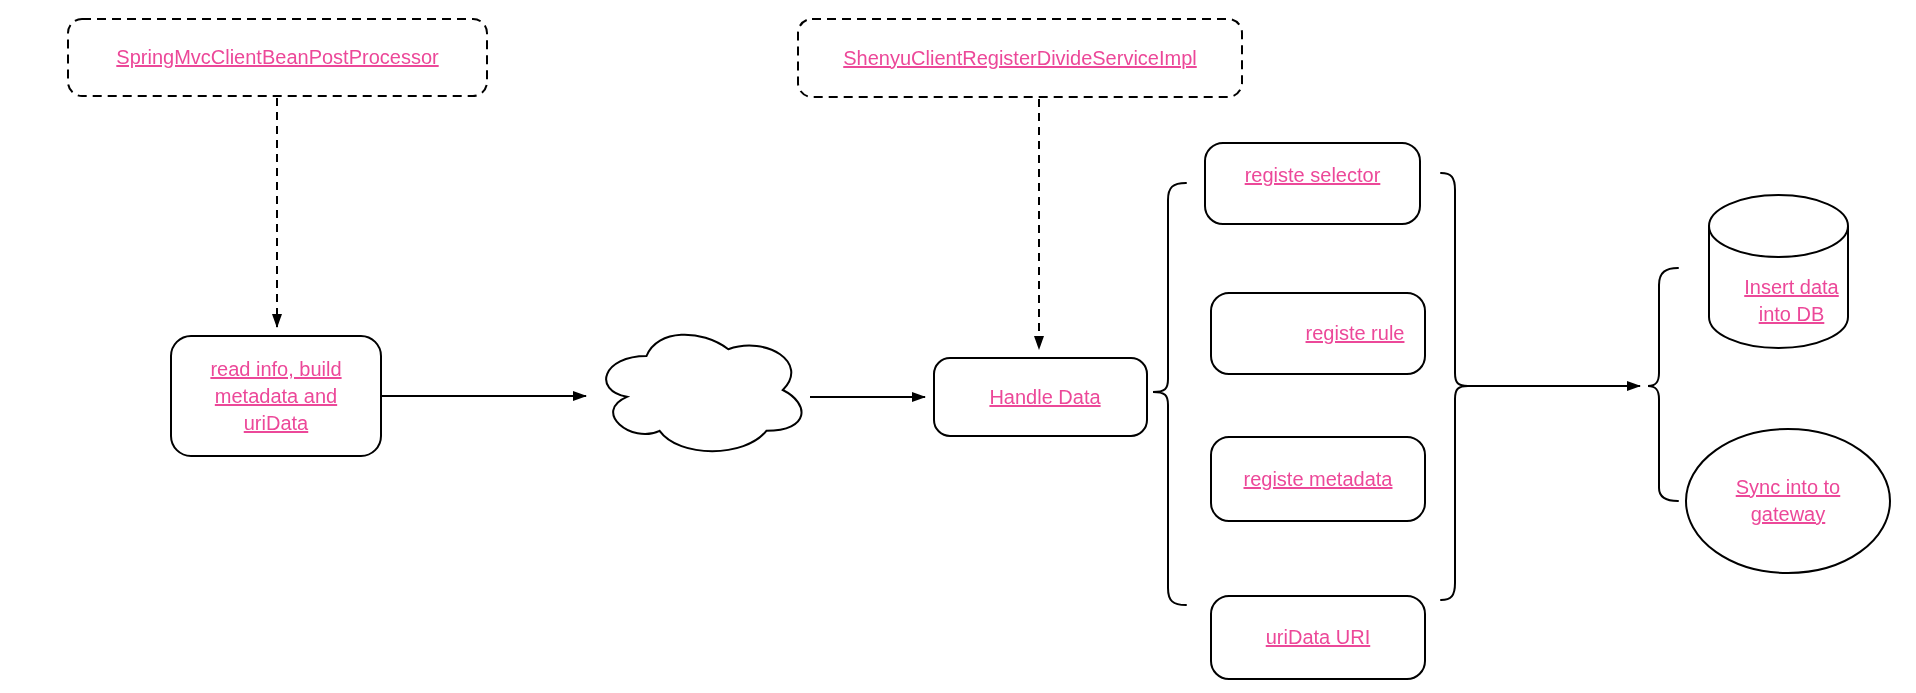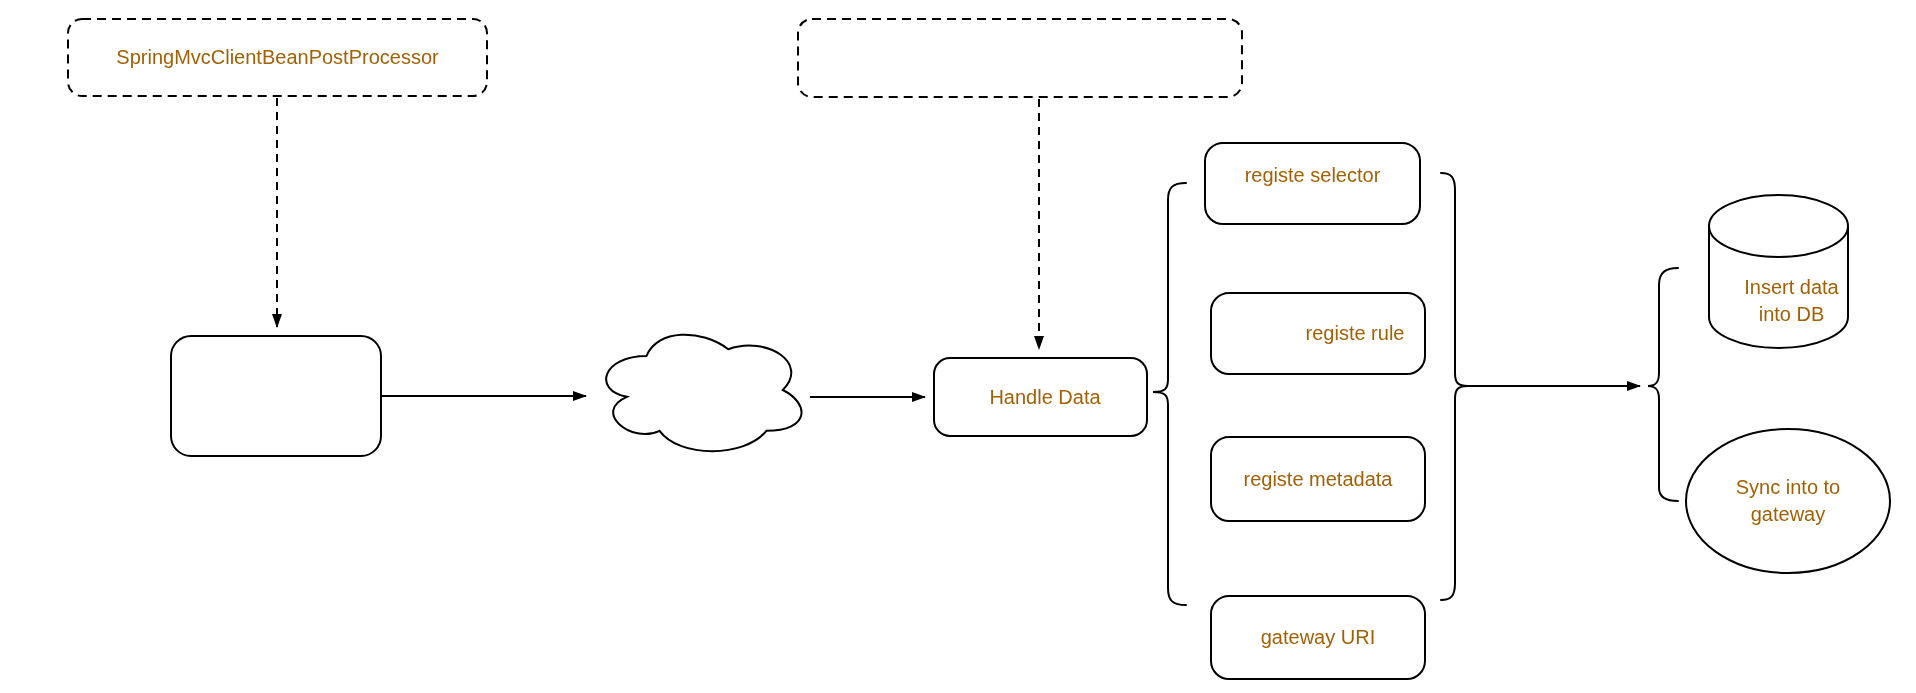--- a/index.html
+++ b/index.html
@@ -15,23 +15,24 @@
   #shapes { position: absolute; left: 0; top: 0; width: 1916px; height: 693px; }
   .label {
     position: absolute;
     display: flex;
     flex-direction: column;
     align-items: center;
     justify-content: center;
     text-align: center;
     font-size: 20px;
     line-height: 27px;
-    color: #a16207;
+    color: #ec4899;
     pointer-events: none;
     white-space: nowrap;
+    text-decoration: underline;
   }
   .shape-stroke { fill: none; stroke: #000000; stroke-width: 2; }
   .shape-fill   { fill: #ffffff; stroke: #000000; stroke-width: 2; }
 </style>
 </head>
 <body>
 
 <div id="canvas">
 
   <svg id="shapes" width="1916" height="693" viewBox="0 0 1916 693" xmlns="http://www.w3.org/2000/svg">
@@ -78,41 +79,49 @@
     <line class="shape-stroke" x1="1039" y1="99" x2="1039" y2="349" stroke-dasharray="8 6" marker-end="url(#arrowhead)"></line>
     <line class="shape-stroke" x1="382" y1="396" x2="586" y2="396" marker-end="url(#arrowhead)"></line>
     <line class="shape-stroke" x1="810" y1="397" x2="925" y2="397" marker-end="url(#arrowhead)"></line>
     <line class="shape-stroke" x1="1468" y1="386" x2="1640" y2="386" marker-end="url(#arrowhead)"></line>
   </svg>
 
   <div class="label" style="left:67px; top:18px; width:421px; height:79px;">
     <span>SpringMvcClientBeanPostProcessor</span>
   </div>
 
+  <div class="label" style="left:797px; top:18px; width:446px; height:80px;">
+    <span>ShenyuClientRegisterDivideServiceImpl</span>
+  </div>
 
+  <div class="label" style="left:171px; top:336px; width:210px; height:120px;">
+    <span>read info, build</span>
+    <span>metadata and</span>
+    <span>uriData</span>
+  </div>
 
 
   <div class="label" style="left:934px; top:358px; width:222px; height:78px;">
     <span>Handle Data</span>
   </div>
 
   <div class="label" style="left:1205px; top:143px; width:215px; height:64px;">
     <span>registe selector</span>
   </div>
 
   <div class="label" style="left:1241px; top:293px; width:228px; height:81px;">
     <span>registe rule</span>
   </div>
 
   <div class="label" style="left:1211px; top:437px; width:214px; height:84px;">
     <span>registe metadata</span>
   </div>
 
   <div class="label" style="left:1211px; top:596px; width:214px; height:83px;">
-    <span>gateway URI</span>
+    <span>uriData URI</span>
   </div>
 
   <div class="label" style="left:1709px; top:244px; width:139px; height:113px;margin-left:13px;">
     <span>Insert data</span>
     <span>into DB</span>
   </div>
 
   <div class="label" style="left:1686px; top:429px; width:204px; height:144px;">
     <span>Sync into to</span>
     <span>gateway</span>

